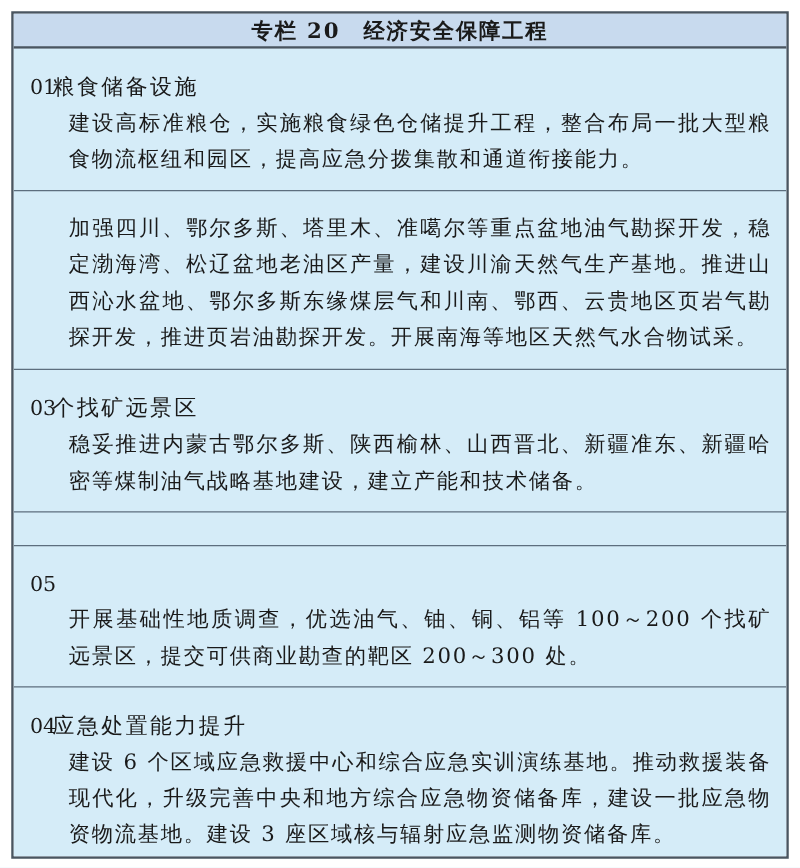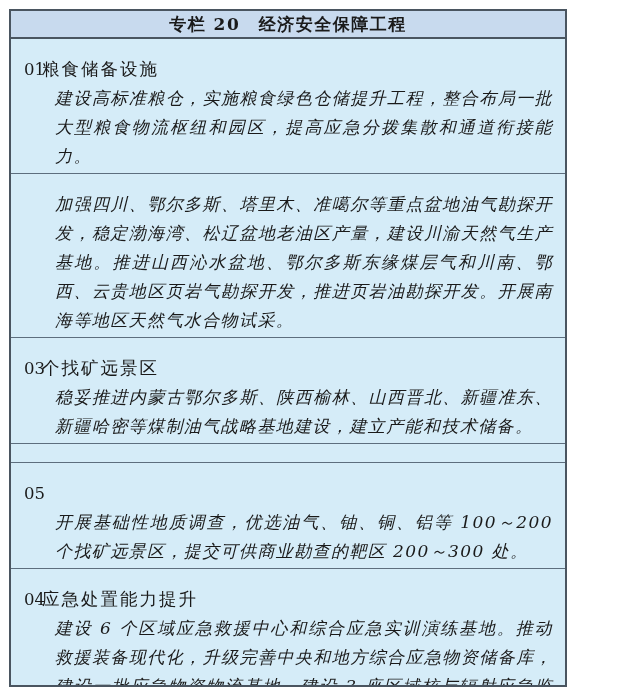--- a/index.html
+++ b/index.html
@@ -14,21 +14,21 @@
     margin: 0; padding: 0;
     width: 640px; height: 694px;
     background: #ffffff;
     overflow: hidden;
     font-family: "DejaVu Serif", "Liberation Serif", serif;
     color: var(--text);
   }
   .panel {
     position: absolute;
     left: 9px; top: 9px;
-    width: 558px; height: 678px;
+    width: 622px; height: 678px;
     border: 2px solid var(--border);
     display: flex;
     flex-direction: column;
   }
   .panel-header {
     flex: none;
     height: 28px;
     background: var(--header-bg);
     border-bottom: 2px solid var(--border);
     display: flex;
@@ -63,21 +63,20 @@
     font-weight: normal;
     font-size: 17.5px;
     letter-spacing: 2px;
   }
   .sec-text {
     margin-left: 44px;
     font-size: 17px;
     line-height: 29px;
     letter-spacing: 1.4px;
     text-align: justify;
-    font-style: italic;
   }
 </style>
 </head>
 <body>
 
 <div class="panel">
   <div class="panel-header">
     <span>专栏 20　经济安全保障工程</span>
   </div>
   <div class="panel-body">

